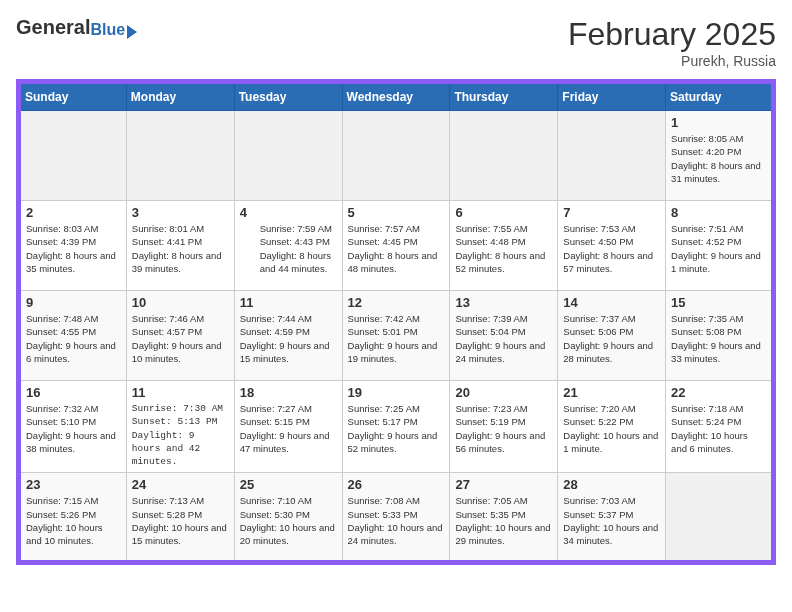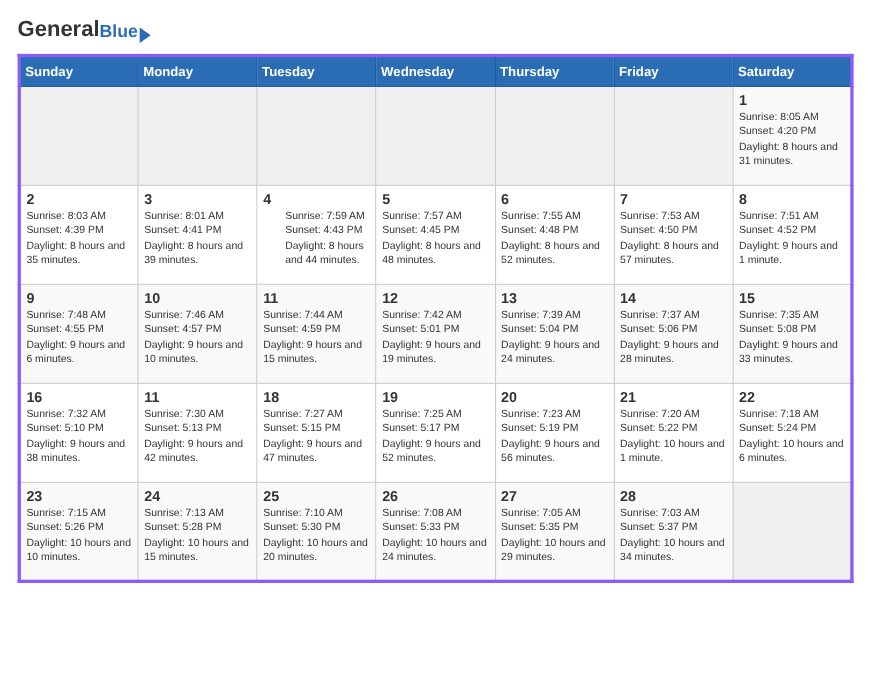--- a/index.html
+++ b/index.html
@@ -51,21 +51,21 @@
       font-weight: normal;
       color: #333;
     }
     .location {
       font-size: 14px;
       color: #555;
     }
     .calendar {
       width: 100%;
       border-collapse: collapse;
-      border: 3px solid #8b5cf6;
+      border: 5px solid #8b5cf6;
     }
     .calendar th {
       background: #2a6db5;
       color: #fff;
       font-size: 12px;
       font-weight: bold;
       padding: 6px 4px;
       text-align: left;
       border: 1px solid #1a5da5;
     }
@@ -104,20 +104,24 @@
 </head>
 <body>
 
 <div class="header">
   <div class="logo">
     <div class="logo-text">
       <span class="logo-general">General</span>
       <span class="logo-blue">Blue</span>
       <div class="logo-arrow"></div>
     </div>
+  </div>
+  <div class="title-area">
+    <div class="month-title">February 2025</div>
+    <div class="location">Purekh, Russia</div>
   </div>
 </div>
 
 <table class="calendar">
   <thead>
     <tr>
     <th>Sunday</th>
         <th>Monday</th>
         <th>Tuesday</th>
         <th>Wednesday</th>
@@ -231,21 +235,21 @@
       </tr>
       <tr>
         <td>
           <span class="day-num">16</span>
           <div class="day-info" style="white-space: pre-line;">Sunrise: 7:32 AM
 Sunset: 5:10 PM
 Daylight: 9 hours and 38 minutes.</div>
         </td>
         <td>
           <span class="day-num">11</span>
-          <div class="day-info" style="white-space: pre-line;">Sunrise: 7:30 AM
+          <div class="day-info" style="white-space: pre-line; font-family: Liberation Mono, monospace;">Sunrise: 7:30 AM
 Sunset: 5:13 PM
 Daylight: 9 hours and 42 minutes.</div>
         </td>
         <td>
           <span class="day-num">18</span>
           <div class="day-info" style="white-space: pre-line;">Sunrise: 7:27 AM
 Sunset: 5:15 PM
 Daylight: 9 hours and 47 minutes.</div>
         </td>
         <td>

